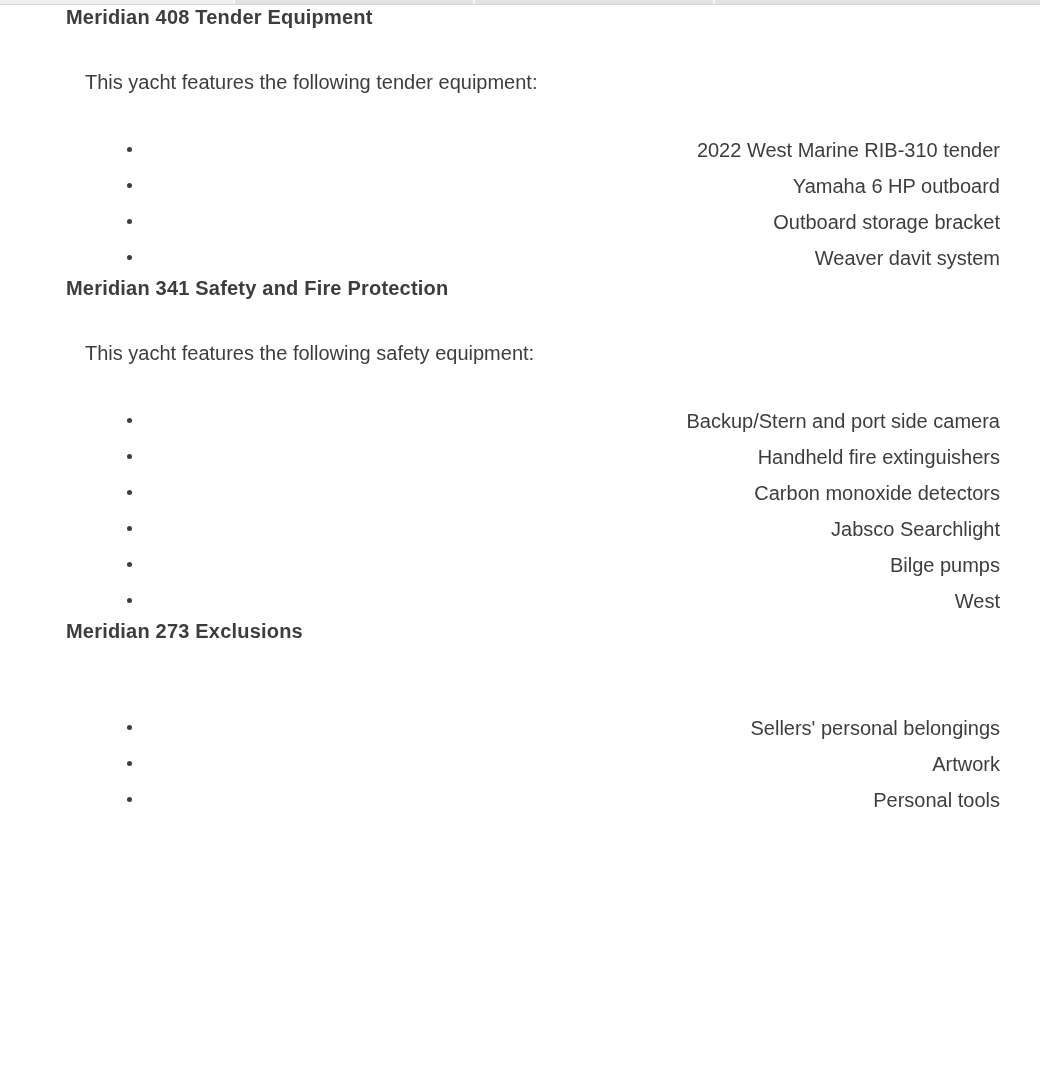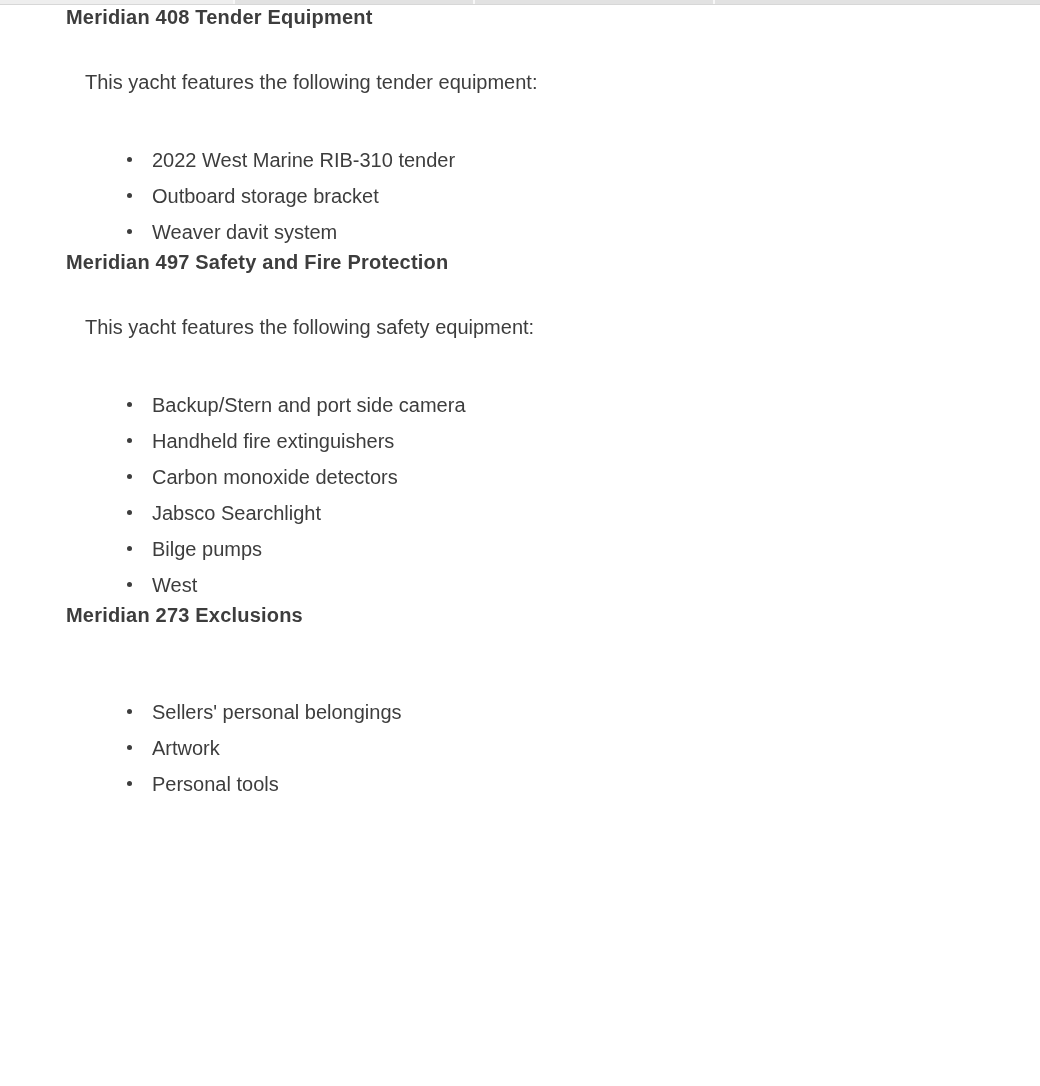--- a/index.html
+++ b/index.html
@@ -56,24 +56,25 @@
 
   p.intro {
     font-size: 20px;
     line-height: 23px;
     color: var(--text);
     margin: 42px 0 0 19px;
   }
 
   ul.bullets {
     list-style: none;
-    margin: 48px 0 0 0;
+    margin: 38px 0 0 0;
     padding: 0 0 0 86px;
     font-size: 20px;
     color: var(--text);
+    text-align: right;
   }
   ul.bullets.no-intro { margin-top: 67px; }
   ul.bullets li {
     line-height: 36px;
     position: relative;
   }
   ul.bullets li::before {
     content: "";
     position: absolute;
     left: -25px;
@@ -97,27 +98,28 @@
   <div class="seg seg-last"></div>
 </div>
 
 <main class="content">
 
   <section>
     <h2 class="section-heading h-1">Meridian 408 Tender Equipment</h2>
     <p class="intro">This yacht features the following tender equipment:</p>
     <ul class="bullets">
       <li>2022 West Marine RIB-310 tender</li>
+      <li>Yamaha 6 HP outboard</li>
       <li>Outboard storage bracket</li>
       <li>Weaver davit system</li>
     </ul>
   </section>
 
   <section>
-    <h2 class="section-heading h-2">Meridian 497 Safety and Fire Protection</h2>
+    <h2 class="section-heading h-2">Meridian 341 Safety and Fire Protection</h2>
     <p class="intro">This yacht features the following safety equipment:</p>
     <ul class="bullets">
       <li>Backup/Stern and port side camera</li>
       <li>Handheld fire extinguishers</li>
       <li>Carbon monoxide detectors</li>
       <li>Jabsco Searchlight</li>
       <li>Bilge pumps</li>
       <li>West</li>
     </ul>
   </section>

